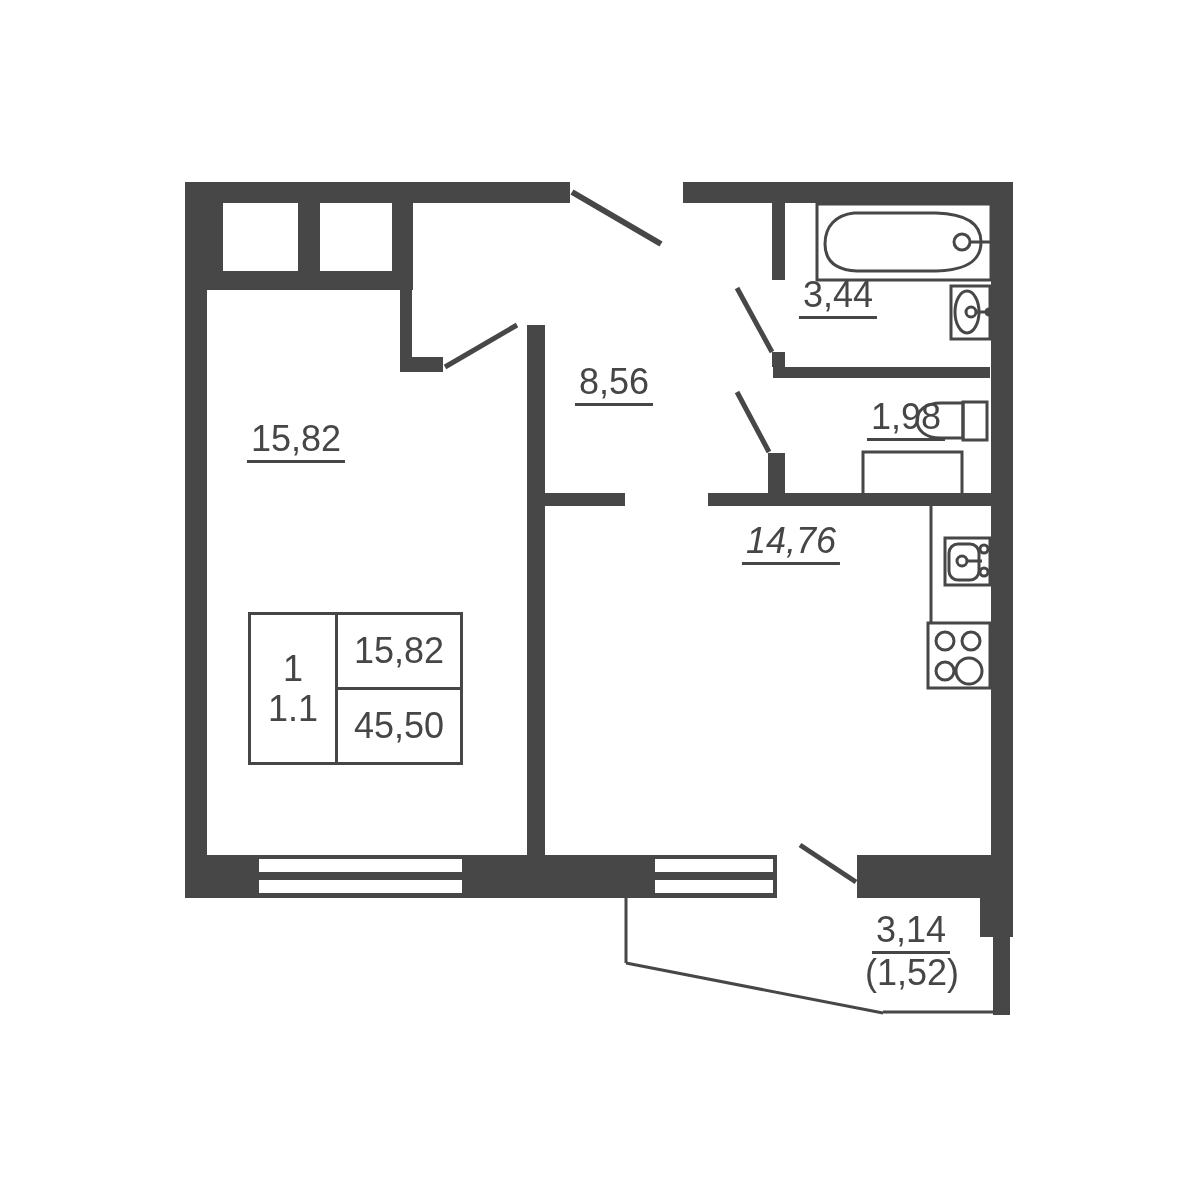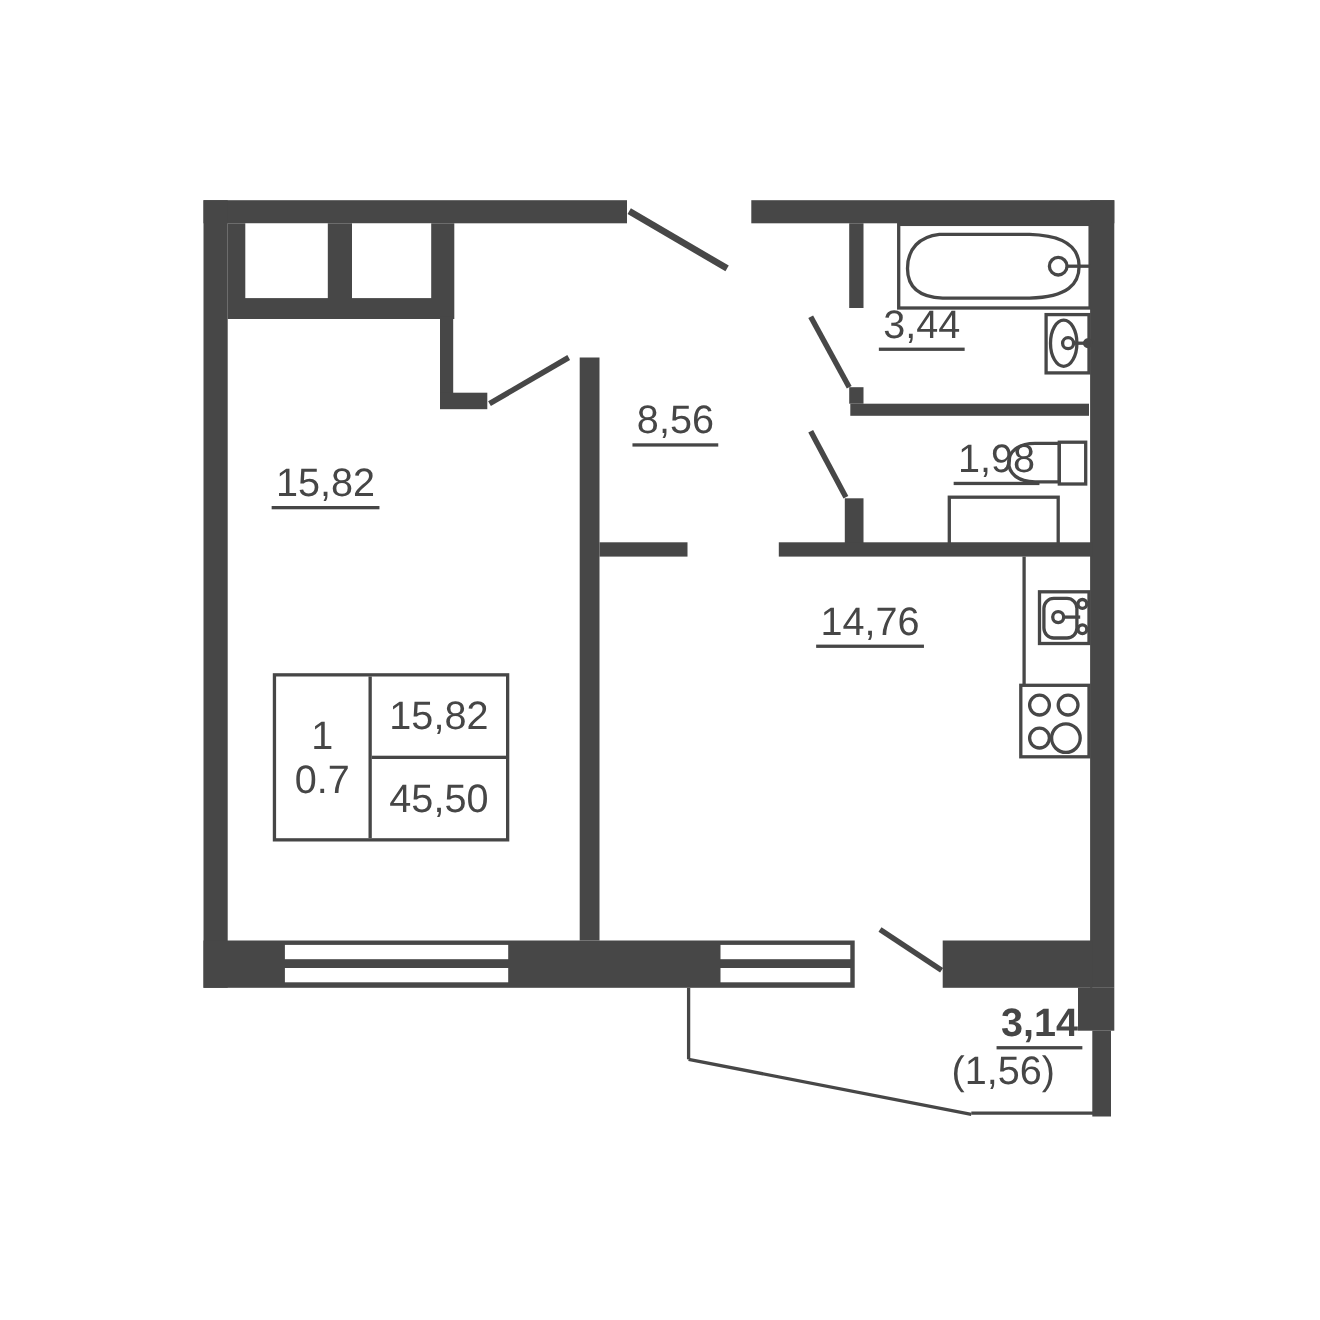--- a/index.html
+++ b/index.html
@@ -121,34 +121,34 @@
   </div>
   <div class="area-label" style="left:614px;top:324px;margin-top:40px;">
     <span class="ul">8,56</span>
   </div>
   <div class="area-label" style="left:838px;top:277px;">
     <span class="ul">3,44</span>
   </div>
   <div class="area-label" style="left:887px;top:399px;margin-left:19px;">
     <span class="ul">1,98</span>
   </div>
-  <div class="area-label" style="left:791px;top:547px;">
+  <div class="area-label" style="left:791px;top:523px;font-style:italic;">
     <span class="ul">14,76</span>
   </div>
-  <div class="area-label" style="left:945px;top:912px;font-weight:bold;">
+  <div class="area-label" style="left:911px;top:912px;">
     <span class="ul">3,14</span>
   </div>
   <div class="area-label" style="left:912px;top:955px;">
-    <span>(1,56)</span>
+    <span>(1,52)</span>
   </div>
 
   <div class="stamp">
     <div class="stamp-left">
       <div>1</div>
-      <div>0.7</div>
+      <div>1.1</div>
     </div>
     <div class="stamp-right">
       <div class="stamp-row">15,82</div>
       <div class="stamp-row">45,50</div>
     </div>
   </div>
 
 </div>
 
 </body></html>

